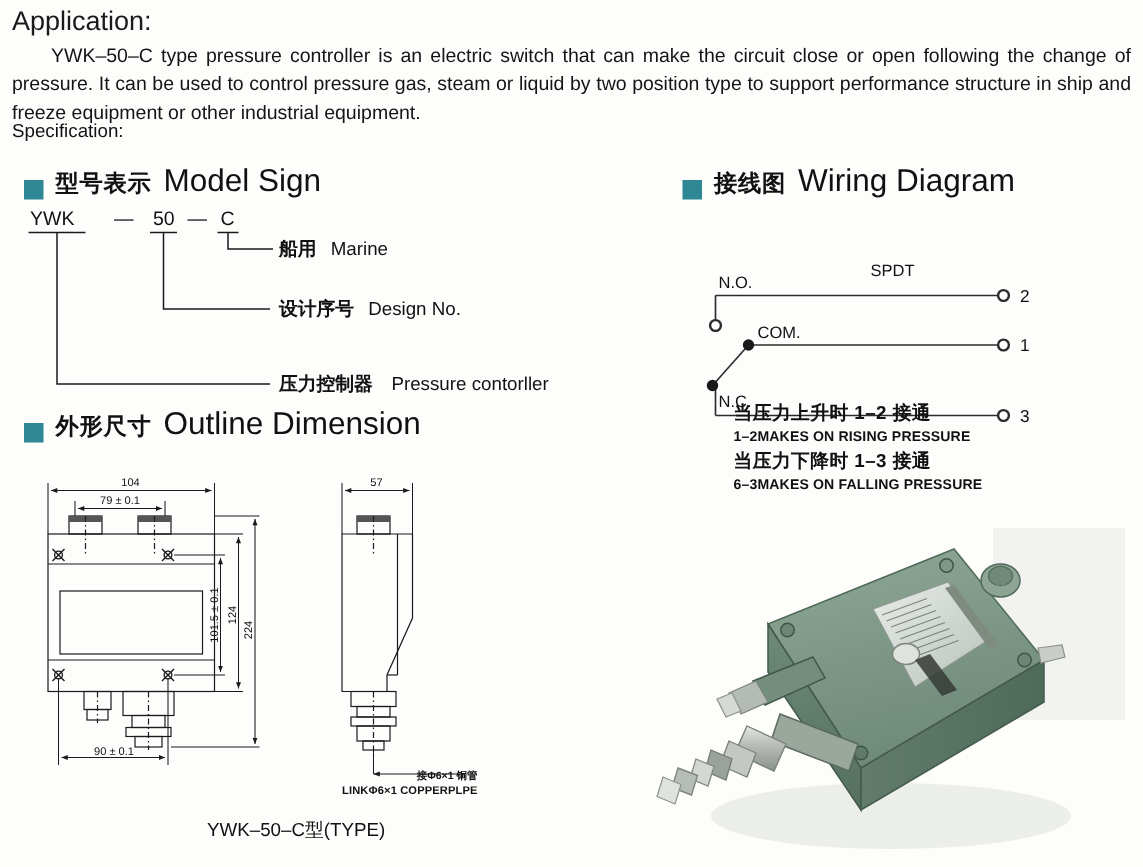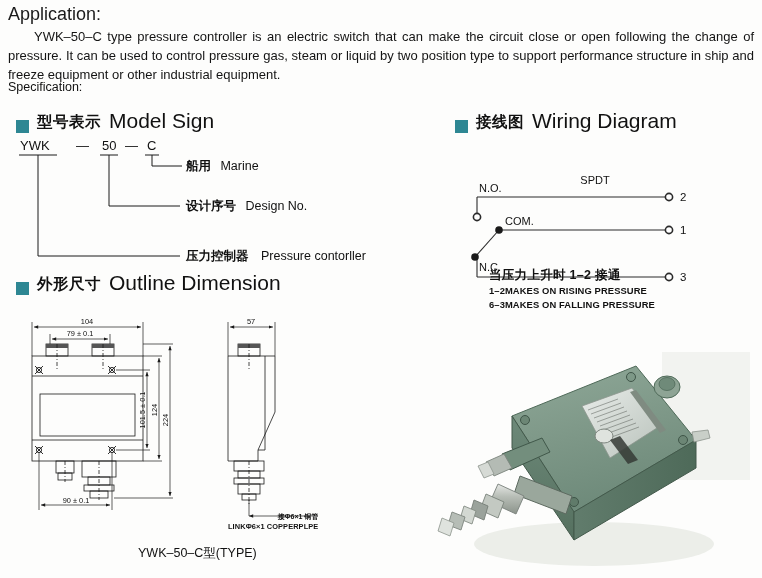--- a/index.html
+++ b/index.html
@@ -149,20 +149,21 @@
 
       <text class="w-num" x="225" y="29">2</text>
       <text class="w-num" x="225" y="62">1</text>
       <text class="w-num" x="225" y="109">3</text>
     </svg>
   </div>
 
   <div id="wiring-notes">
     <div class="note-cn">当压力上升时 1–2 接通</div>
     <div class="note-en">1–2MAKES ON RISING PRESSURE</div>
+    <div class="note-cn">当压力下降时 1–3 接通</div>
     <div class="note-en">6–3MAKES ON FALLING PRESSURE</div>
   </div>
 
   <div class="sec-head" id="head-outline">
     <span class="sec-bullet"></span>
     <span class="sec-cn">外形尺寸</span>
     <span class="sec-en">Outline Dimension</span>
   </div>
 
   <div id="outline-drawing">

